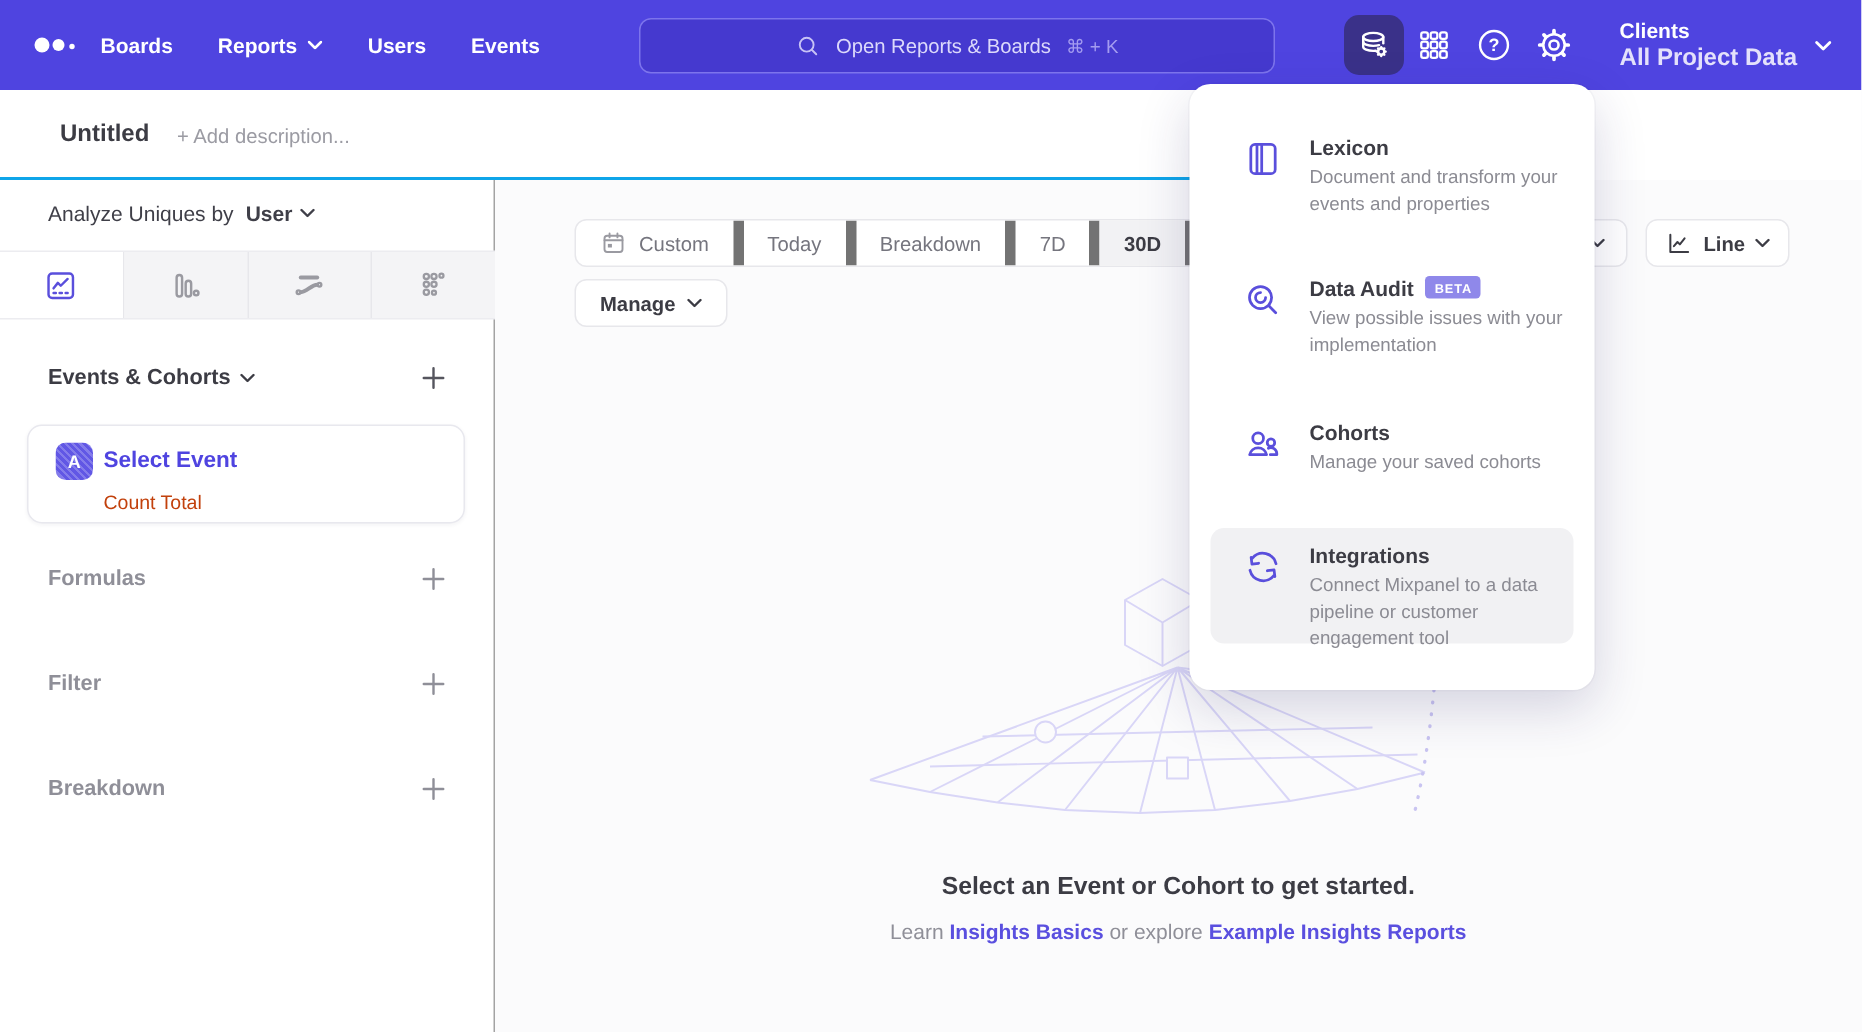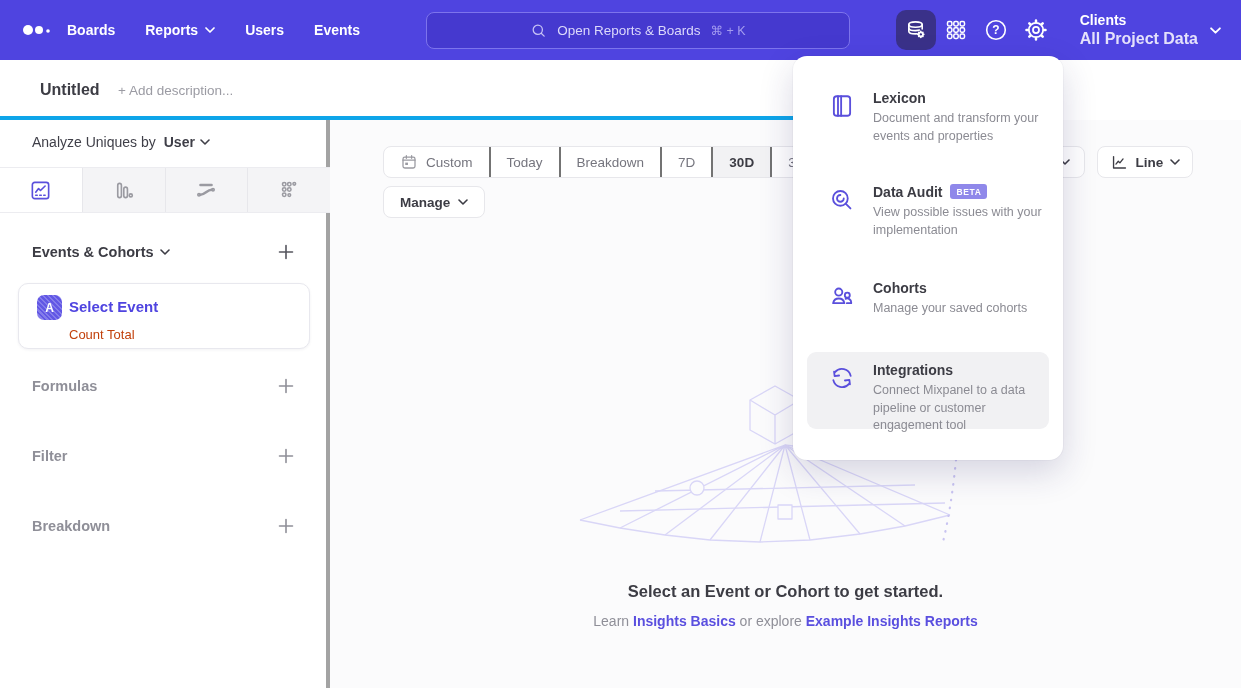--- a/index.html
+++ b/index.html
@@ -15,50 +15,50 @@
   .searchbar { position:absolute; left:426px; top:12px; width:424px; height:37px; background:#4539cf; border:1px solid #7d74ec; border-radius:8px; display:flex; align-items:center; justify-content:center; gap:10px; color:#dcd9fb; font-size:13.5px; }
   .searchbar .shortcut { color:#a49cf0; font-size:12.5px; }
   .topicons { position:absolute; right:0; top:0; height:60px; display:flex; align-items:center; }
   .icontile { width:40px; height:40px; border-radius:10px; display:flex; align-items:center; justify-content:center; cursor:pointer; }
   .icontile.active { background:#3a3189; }
   .project { display:flex; align-items:center; gap:12px; margin:0 20px 0 24px; cursor:pointer; color:#fff; }
   .project .pname { font-size:14px; font-weight:700; line-height:1.25; }
   .project .pscope { font-size:16px; font-weight:600; color:#e4e1fb; }
 
   
-  .subheader { position:absolute; left:0; top:60px; width:987px; height:60px; background:#fff; border-bottom:4px solid #0ea5e9; z-index:5; }
+  .subheader { position:absolute; left:0; top:60px; width:987px; height:60px; background:#fff; border-bottom:2px solid #0ea5e9; z-index:5; }
   .rtitle { position:absolute; left:40px; top:21px; font-size:16px; font-weight:700; color:#3c3c44; }
   .rdesc { position:absolute; left:118px; top:23px; font-size:13.5px; color:#9b9ba3; cursor:text; }
   .hactions { position:absolute; right:22px; top:14px; height:33px; display:flex; align-items:center; gap:20px; }
   .hdivider { width:1px; height:30px; background:#e7e7eb; }
   .savebtn { width:52px; height:33px; border:none; border-radius:7px; background:#b9b3f3; color:#fff; font-size:14px; font-weight:600; font-family:inherit; }
   .iconbtn { background:none; border:none; cursor:pointer; display:flex; align-items:center; }
 
   
-  .sidebar { position:absolute; left:0; top:120px; width:330px; height:568px; background:#fff; border-right:4px solid #a3a3a3; z-index:4; }
+  .sidebar { position:absolute; left:0; top:120px; width:330px; height:568px; background:#fff; border-right:1px solid #a3a3a3; z-index:4; }
   .analyze { position:absolute; left:32px; top:14px; font-size:14px; color:#3f3f48; display:flex; align-items:center; gap:5px; }
   .analyze b { font-weight:700; margin-left:3px; }
   .charttabs { position:absolute; left:0; top:47px; width:330px; height:46px; display:flex; border-top:1px solid #ececf0; border-bottom:1px solid #ececf0; }
   .ctab { flex:1; display:flex; align-items:center; justify-content:center; background:#f4f4f6; border-right:1px solid #e7e7eb; cursor:pointer; color:#9a9aa1; }
   .ctab:last-child { border-right:none; }
   .ctab.active { background:#ffffff; color:#5a4fdc; }
   .sec-head { position:absolute; left:32px; right:32px; display:flex; align-items:center; }
   .sec-head .lbl { font-size:14.5px; font-weight:700; color:#3c3c44; display:flex; align-items:center; gap:6px; }
   .sec-head .lbl.muted { color:#8f8f98; font-weight:600; }
   .sec-head .plus { margin-left:auto; cursor:pointer; display:flex; }
   .eventcard { position:absolute; left:18px; top:163px; width:292px; height:66px; background:#fff; border:1px solid #e8e8ee; border-radius:10px; box-shadow:0 1px 3px rgba(30,30,60,.06); cursor:pointer; }
   .abadge { position:absolute; left:18px; top:11px; width:25px; height:25px; border-radius:7px; background:#6157e5; background-image:repeating-linear-gradient(45deg, rgba(255,255,255,.22) 0 1.5px, transparent 1.5px 3.5px); color:#fff; font-size:12px; font-weight:700; display:flex; align-items:center; justify-content:center; }
   .ecard-title { position:absolute; left:50px; top:14px; font-size:15px; font-weight:700; color:#4f44e0; }
   .ecard-sub { position:absolute; left:50px; top:43px; font-size:13px; color:#c2410c; }
 
   
   .main { position:absolute; left:330px; top:120px; width:911px; height:568px; background:#fbfbfc; }
   .wireframe { position:absolute; left:230px; top:240px; pointer-events:none; }
   .datebar { position:absolute; left:53px; top:26px; width:702px; height:32px; background:#fff; border:1px solid #e7e7eb; border-radius:8px; display:flex; align-items:stretch; overflow:hidden; }
-  .dseg { display:flex; align-items:center; justify-content:center; gap:8px; padding:0 16px; font-size:13.5px; color:#75757e; border-right:2px solid #737373; cursor:pointer; white-space:nowrap; }
+  .dseg { display:flex; align-items:center; justify-content:center; gap:8px; padding:0 16px; font-size:13.5px; color:#75757e; border-right:7px solid #737373; cursor:pointer; white-space:nowrap; }
   .dseg.active { background:#f2f2f4; color:#3c3c44; font-weight:700; }
   .dseg.filler { flex:1; border-right:none; cursor:default; }
   .dseg.caret { border-right:none; padding:0 14px; color:#3c3c44; }
   .comparebtn { position:absolute; left:53px; top:66px; height:32px; padding:0 16px; background:#fff; border:1px solid #e7e7eb; border-radius:8px; display:flex; align-items:center; gap:8px; font-size:13.5px; font-weight:600; color:#3c3c44; cursor:pointer; }
   .linebtn { position:absolute; left:767px; top:26px; height:32px; width:96px; background:#fff; border:1px solid #e7e7eb; border-radius:8px; display:flex; align-items:center; justify-content:center; gap:7px; font-size:13.5px; font-weight:600; color:#3c3c44; cursor:pointer; }
   .empty-title { position:absolute; left:0; width:100%; top:462px; text-align:center; font-size:16.5px; font-weight:700; color:#3c3c44; }
   .empty-sub { position:absolute; left:0; width:100%; top:493px; text-align:center; font-size:14px; color:#8f8f98; }
   .empty-sub a { color:#5a4fdf; font-weight:600; text-decoration:none; cursor:pointer; }
 
   

